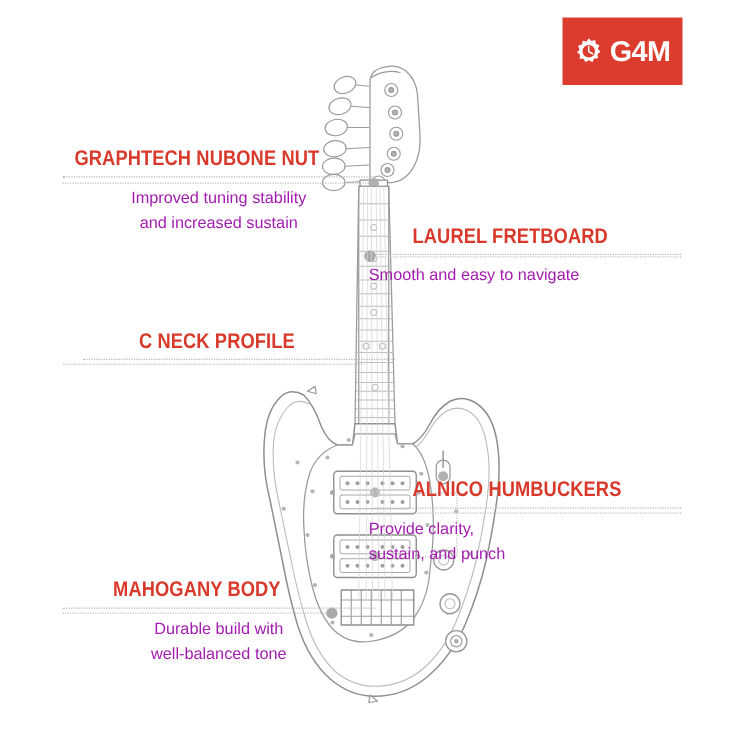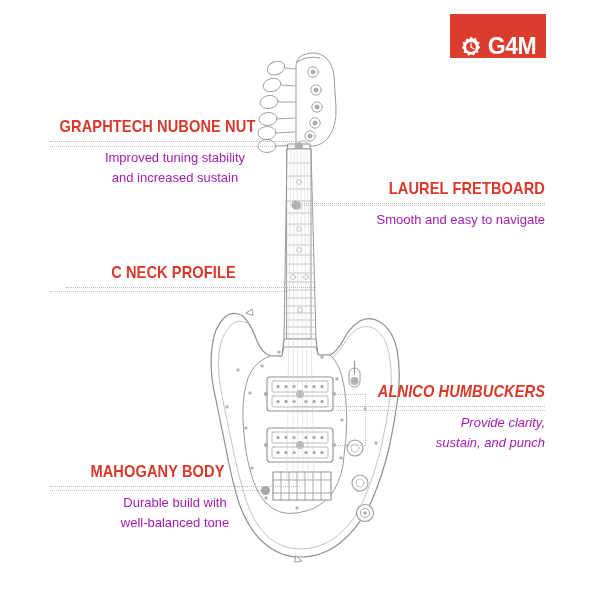--- a/index.html
+++ b/index.html
@@ -22,24 +22,24 @@
     height: 600px;
     background: #ffffff;
   }
 
   
   .logo-badge {
     position: absolute;
     left: 450px;
     top: 14px;
     width: 96px;
-    height: 44px;
+    height: 54px;
     background: #DC3C2E;
     display: flex;
-    align-items: flex-end;
+    align-items: center;
     justify-content: center;
     gap: 6px;
     box-sizing: border-box;
     padding: 0 8px;
   }
   .logo-gear {
     width: 22px;
     height: 22px;
     flex: 0 0 auto;
     display: block;
@@ -52,21 +52,21 @@
     line-height: 1;
     font-family: "Liberation Sans", sans-serif;
   }
 
   
   .callout {
     position: absolute;
     width: 250px;
   }
   .callout.left  { text-align: center; }
-  .callout.right { text-align: right; }
+  .callout.right { text-align: left; }
 
   .callout-title {
     color: #D8392B;
     font-size: 17px;
     font-weight: 700;
     letter-spacing: 0.1px;
     line-height: 1.05;
     margin: 0;
     white-space: nowrap;
     font-family: "Liberation Sans Narrow", "Liberation Sans", sans-serif;
@@ -406,21 +406,21 @@
     <div class="callout-title">LAUREL FRETBOARD</div>
     <div class="callout-rule"></div>
     <div class="callout-desc">Smooth and easy to navigate</div>
   </div>
 
   <div class="callout left" style="left:50px; top:264px;margin-left:16px;">
     <div class="callout-title">C NECK PROFILE</div>
     <div class="callout-rule"></div>
   </div>
 
-  <div class="callout right" style="left:295px; top:383px;font-style:italic;">
+  <div class="callout right" style="left:295px; top:383px;">
     <div class="callout-title">ALNICO HUMBUCKERS</div>
     <div class="callout-rule"></div>
     <div class="callout-desc">Provide clarity,
 sustain, and punch</div>
   </div>
 
   <div class="callout left" style="left:50px; top:463px;">
     <div class="callout-title">MAHOGANY BODY</div>
     <div class="callout-rule"></div>
     <div class="callout-desc">Durable build with

